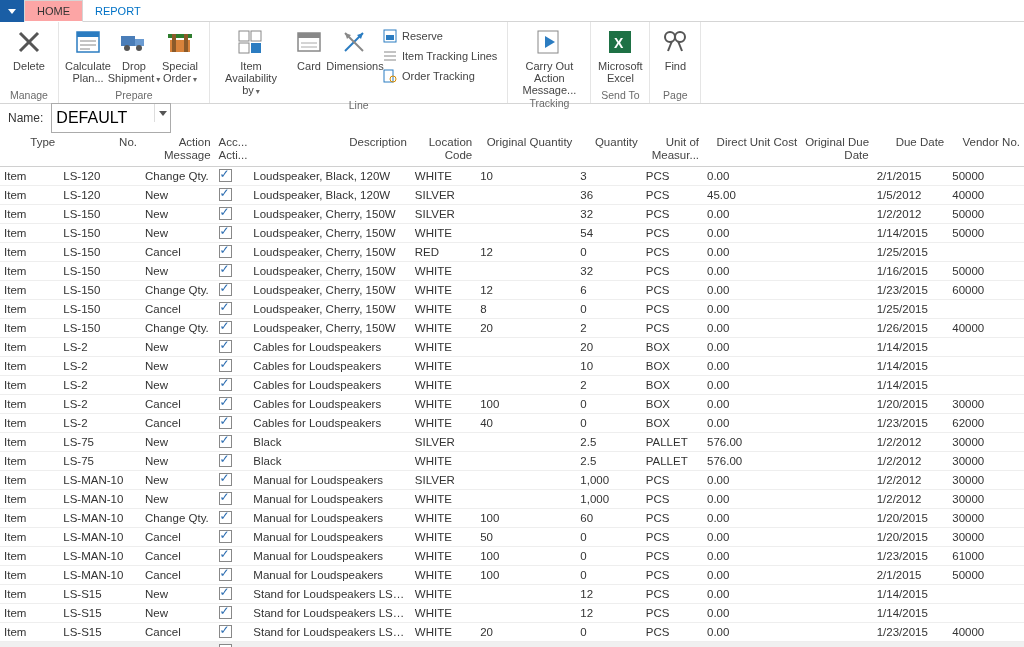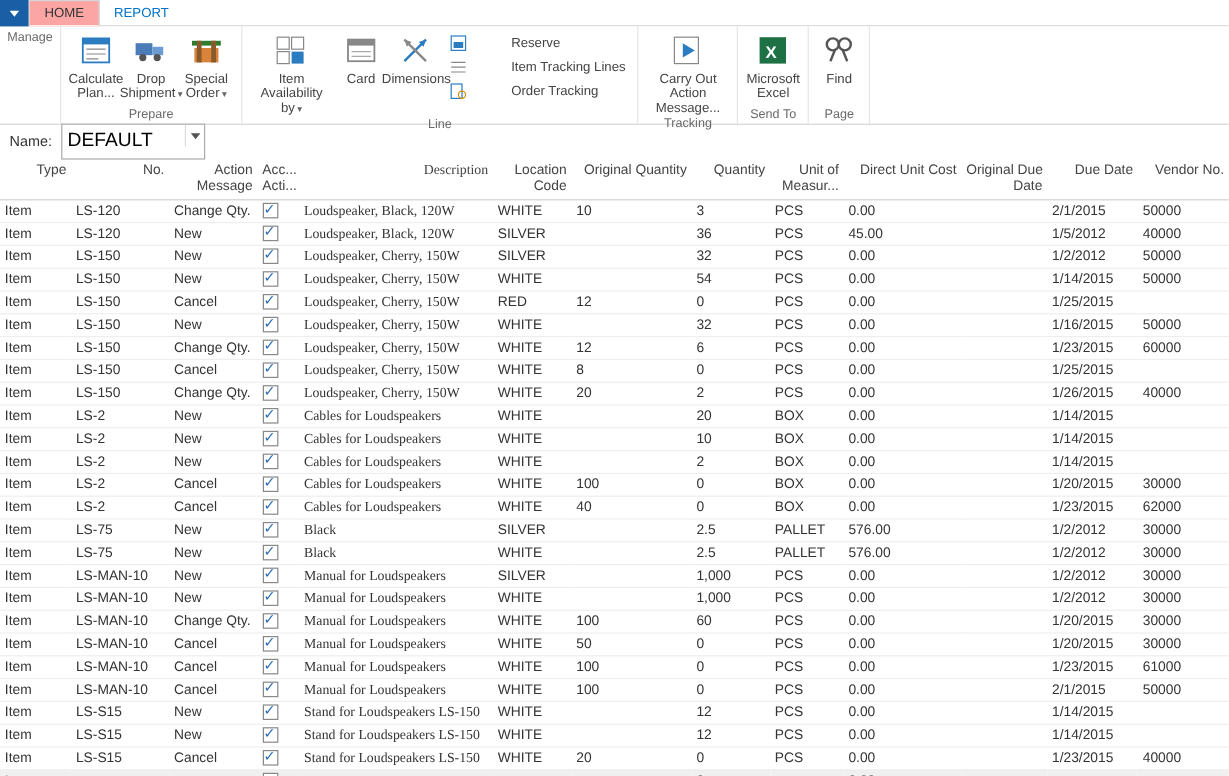--- a/index.html
+++ b/index.html
@@ -14,42 +14,42 @@
 
 .ribbon { display: flex; height: 82px; border-bottom: 1px solid #d5d5d5; background: #fff; }
 .group { display: flex; flex-direction: column; border-right: 1px solid #e5e5e5; padding: 2px 6px 0 6px; }
 .group-items { display: flex; flex: 1; }
 .group-label { text-align: center; font-size: 10.5px; color: #6a6a6a; padding: 1px 0 2px 0; }
 .big-btn { display: flex; flex-direction: column; align-items: center; justify-content: flex-start; width: 46px; cursor: pointer; padding-top: 2px; }
 .big-btn.wide { width: 70px; }
 .big-btn .ico { width: 32px; height: 32px; display: flex; align-items: center; justify-content: center; }
 .big-btn .lbl { font-size: 11px; color: #444; text-align: center; line-height: 12px; margin-top: 2px; }
 .small-col { display: flex; flex-direction: column; justify-content: flex-start; padding-top: 2px; }
-.small-btn { display: flex; align-items: center; height: 20px; cursor: pointer; padding: 0 4px; font-size: 11px; color: #444; gap: 32px; }
+.small-btn { display: flex; align-items: center; height: 20px; cursor: pointer; padding: 0 4px; font-size: 11px; color: #444; }
 .small-btn .sico { width: 16px; height: 16px; margin-right: 4px; display:flex; align-items:center; justify-content:center; }
 .caret { font-size: 8px; color: #666; margin-left: 2px; }
 
 
 .name-row { display: flex; align-items: center; padding: 4px 8px; height: 28px; }
 .name-row label { font-size: 12px; margin-right: 8px; }
 .name-input { width: 120px; height: 30px; border: 1px solid #ababab; font-size: 16px; padding: 0 4px; }
 .name-combo { position: relative; }
 .name-combo .drop { position:absolute; right:1px; top:1px; width:16px; height:18px; display:flex; align-items:center; justify-content:center; border-left:1px solid #ddd; }
 
 
 .grid { width: 100%; border-collapse: collapse; table-layout: fixed; }
 .grid th, .grid td { border-bottom: 1px solid #eee; height: 19px; padding: 0 4px; font-size: 11.5px; overflow: hidden; white-space: nowrap; text-overflow: ellipsis; text-align: left; }
 .grid th { color: #444; font-weight: normal; vertical-align: top; padding-top: 4px; height: 34px; border-bottom: 1px solid #d0d0d0; }
 .grid th .hdr-line { line-height: 13px; text-align: right; }
 .num { text-align: right; padding-right: 8px; }
 .c-type { width: 58px; padding-left: 14px; }
 .c-no { width: 80px; }
 .c-act { width: 72px; }
 .c-acti { width: 34px; text-align:center; }
-.c-desc { width: 158px; font-family: Liberation Serif, serif; }
+.c-desc { width: 158px; }
 .c-loc { width: 64px; }
 .c-oqty { width: 98px; }
 .c-qty { width: 64px; margin-left: 24px; }
 .c-uom { width: 60px; }
 .c-cost { width: 96px; }
 .c-odate { width: 70px; }
 .c-due { width: 74px; }
 .c-vend { width: 74px; }
 .chk { display:inline-block; width:13px; height:13px; border:1px solid #888; background:#fff; vertical-align:middle; position:relative; }
 .chk.on::after { content:"✓"; position:absolute; top:-3px; left:0px; font-size:12px; color:#2b6cb0; }
@@ -66,20 +66,31 @@
         <polygon points="0,2 8,2 4,7"></polygon>
       </svg>
   </div>
   <div class="tab active">HOME</div>
   <div class="tab">REPORT</div>
 </div>
 
 <div class="ribbon">
 
   <div class="group">
+    <div class="group-items">
+      <div class="big-btn">
+        <div class="ico">
+            <svg width="26" height="26">
+              <line x1="4" y1="4" x2="22" y2="22" stroke="#555" stroke-width="3"></line>
+              <line x1="22" y1="4" x2="4" y2="22" stroke="#555" stroke-width="3"></line>
+            </svg>
+          </div>
+        <div class="lbl">Delete</div>
+      </div>
+    </div>
     <div class="group-label">Manage</div>
   </div>
 
   <div class="group">
     <div class="group-items">
       <div class="big-btn">
         <div class="ico">
             <svg width="28" height="28">
               <rect x="3" y="4" width="22" height="20" fill="none" stroke="#2b7cc1" stroke-width="1.5"></rect>
               <rect x="3" y="4" width="22" height="5" fill="#2b7cc1"></rect>

